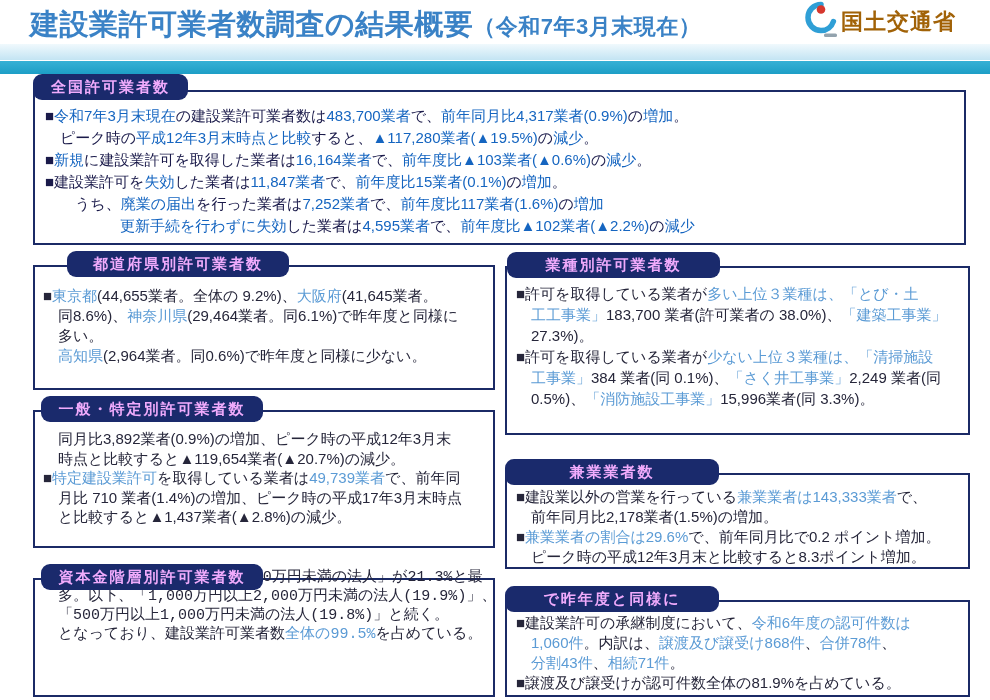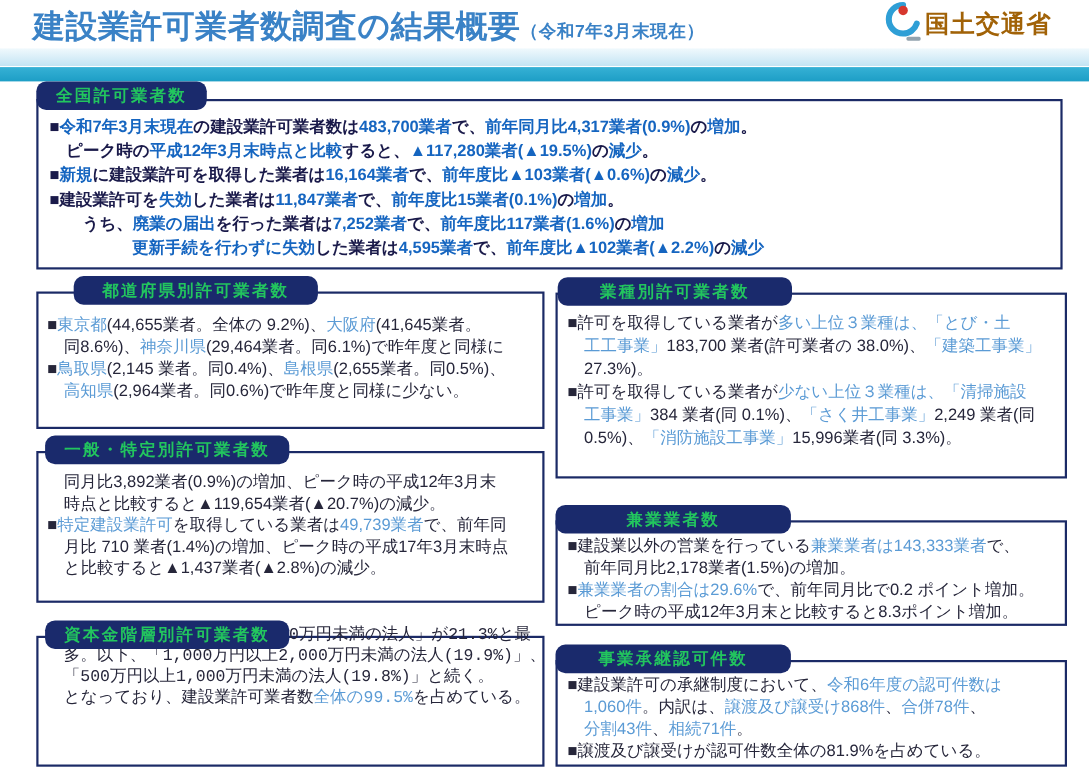--- a/index.html
+++ b/index.html
@@ -6,45 +6,45 @@
   html,body { width:990px; height:700px; }
   body {
     position:relative; background:#ffffff; overflow:hidden;
     font-family:"Liberation Sans","DejaVu Sans",sans-serif;
   }
   
   .page-title {
     position:absolute; left:30px; top:5px; color:#3a82c6; font-weight:bold;
     font-size:29px; white-space:nowrap; letter-spacing:0.5px;
   }
-  .page-title .sub { font-size:16px; }
+  .page-title .sub { font-size:22px; }
   .mlit { position:absolute; left:804px; top:0px; display:flex; align-items:flex-start; }
   .mlit-name { font-size:22px; color:#a16207; font-weight:bold; letter-spacing:1px; margin-top:7px; margin-left:3px; white-space:nowrap; }
   .bar-light { position:absolute; left:0; top:44px; width:990px; height:16px;
     background:linear-gradient(180deg,#f0f9fd 0%,#c3e4f3 100%); }
   .bar-teal { position:absolute; left:0; top:61px; width:990px; height:13px;
     background:linear-gradient(180deg,#36b1d5 0%,#1d9ec6 100%); }
   
   .box { position:absolute; border:2px solid #1b2a66; background:#fff; z-index:1; }
   .tab {
-    position:absolute; z-index:3; background:#1a2a6c; color:#22c55e; font-weight:bold;
+    position:absolute; z-index:3; background:#1a2a6c; color:#f0abfc; font-weight:bold;
     font-size:15px; text-align:center; padding:4px 0 3px 0; border-radius:9px;
     letter-spacing:2px; white-space:nowrap;
   }
   .content { position:absolute; z-index:2; font-size:15px; }
   .line { white-space:nowrap; }
   .i0 { padding-left:15px; text-indent:-15px; }
   .i1 { padding-left:15px; }
   .i2 { padding-left:30px; }
   .i5 { padding-left:75px; }
   .seg-d { color:#26263a; }
   .seg-b { color:#1565c0; }
   .seg-l { color:#5b9bd5; }
   
-  #content-zenkoku { line-height:22px; font-weight:bold; }
+  #content-zenkoku { line-height:22px; font-weight:normal; }
   #content-zenkoku .seg-d { color:#1a1a4a; }
   #box-zenkoku   { left:33px;  top:90px;  width:933px; height:155px; }
   #tab-zenkoku   { left:33px;  top:74px;  width:155px; }
   #content-zenkoku { left:45px; top:105px; width:912px; }
   
   #box-todofuken { left:33px;  top:265px; width:462px; height:125px; }
   #tab-todofuken { left:41px;  top:251px; width:222px;margin-left:26px; }
   #content-todofuken { left:43px; top:286px; width:444px; line-height:20px; }
   #box-ippan     { left:33px;  top:410px; width:462px; height:138px; }
   #tab-ippan     { left:41px;  top:396px; width:222px; }
@@ -91,21 +91,21 @@
     <div class="line i0"><span class="seg-d">■建設業許可を</span><span class="seg-b">失効</span><span class="seg-d">した業者は</span><span class="seg-b">11,847業者</span><span class="seg-d">で、</span><span class="seg-b">前年度比15業者(0.1%)</span><span class="seg-d">の</span><span class="seg-b">増加</span><span class="seg-d">。</span></div>
     <div class="line i2"><span class="seg-d">うち、</span><span class="seg-b">廃業の届出</span><span class="seg-d">を行った業者は</span><span class="seg-b">7,252業者</span><span class="seg-d">で、</span><span class="seg-b">前年度比117業者(1.6%)</span><span class="seg-d">の</span><span class="seg-b">増加</span></div>
     <div class="line i5"><span class="seg-b">更新手続を行わずに失効</span><span class="seg-d">した業者は</span><span class="seg-b">4,595業者</span><span class="seg-d">で、</span><span class="seg-b">前年度比▲102業者(▲2.2%)</span><span class="seg-d">の</span><span class="seg-b">減少</span></div>
   </div>
 
 <section class="box" id="box-todofuken"></section>
 <div class="tab" id="tab-todofuken">都道府県別許可業者数</div>
 <div class="content" id="content-todofuken">
     <div class="line i0"><span class="seg-d">■</span><span class="seg-l">東京都</span><span class="seg-d">(44,655業者。全体の 9.2%)、</span><span class="seg-l">大阪府</span><span class="seg-d">(41,645業者。</span></div>
     <div class="line i1"><span class="seg-d">同8.6%)、</span><span class="seg-l">神奈川県</span><span class="seg-d">(29,464業者。同6.1%)で昨年度と同様に</span></div>
-    <div class="line i0"><span class="seg-d">■</span><span class="seg-l">鳥取県</span><span class="seg-d">(2,145 業者。同0.4%)、</span><span class="seg-l">島根県</span><span class="seg-d">(2,655業者。同0.5%)、</span></div>
+    <div class="line i1"><span class="seg-d">多い。</span></div>
     <div class="line i1"><span class="seg-l">高知県</span><span class="seg-d">(2,964業者。同0.6%)で昨年度と同様に少ない。</span></div>
   </div>
 
 <section class="box" id="box-ippan"></section>
 <div class="tab" id="tab-ippan">一般・特定別許可業者数</div>
 <div class="content" id="content-ippan">
     <div class="line i1"><span class="seg-d">同月比3,892業者(0.9%)の増加、ピーク時の平成12年3月末</span></div>
     <div class="line i1"><span class="seg-d">時点と比較すると▲119,654業者(▲20.7%)の減少。</span></div>
     <div class="line i0"><span class="seg-d">■</span><span class="seg-l">特定建設業許可</span><span class="seg-d">を取得している業者は</span><span class="seg-l">49,739業者</span><span class="seg-d">で、前年同</span></div>
     <div class="line i1"><span class="seg-d">月比 710 業者(1.4%)の増加、ピーク時の平成17年3月末時点</span></div>
@@ -135,19 +135,19 @@
 <section class="box" id="box-kengyo"></section>
 <div class="tab" id="tab-kengyo">兼業業者数</div>
 <div class="content" id="content-kengyo">
     <div class="line i0"><span class="seg-d">■建設業以外の営業を行っている</span><span class="seg-l">兼業業者は143,333業者</span><span class="seg-d">で、</span></div>
     <div class="line i1"><span class="seg-d">前年同月比2,178業者(1.5%)の増加。</span></div>
     <div class="line i0"><span class="seg-d">■</span><span class="seg-l">兼業業者の割合は29.6%</span><span class="seg-d">で、前年同月比で0.2 ポイント増加。</span></div>
     <div class="line i1"><span class="seg-d">ピーク時の平成12年3月末と比較すると8.3ポイント増加。</span></div>
   </div>
 
 <section class="box" id="box-jigyo"></section>
-<div class="tab" id="tab-jigyo">事業承継認可件数</div>
+<div class="tab" id="tab-jigyo">で昨年度と同様に</div>
 <div class="content" id="content-jigyo">
     <div class="line i0"><span class="seg-d">■建設業許可の承継制度において、</span><span class="seg-l">令和6年度の認可件数は</span></div>
     <div class="line i1"><span class="seg-l">1,060件</span><span class="seg-d">。内訳は、</span><span class="seg-l">譲渡及び譲受け868件</span><span class="seg-d">、</span><span class="seg-l">合併78件</span><span class="seg-d">、</span></div>
     <div class="line i1"><span class="seg-l">分割43件</span><span class="seg-d">、</span><span class="seg-l">相続71件</span><span class="seg-d">。</span></div>
     <div class="line i0"><span class="seg-d">■譲渡及び譲受けが認可件数全体の81.9%を占めている。</span></div>
   </div>
 
 </body></html>

